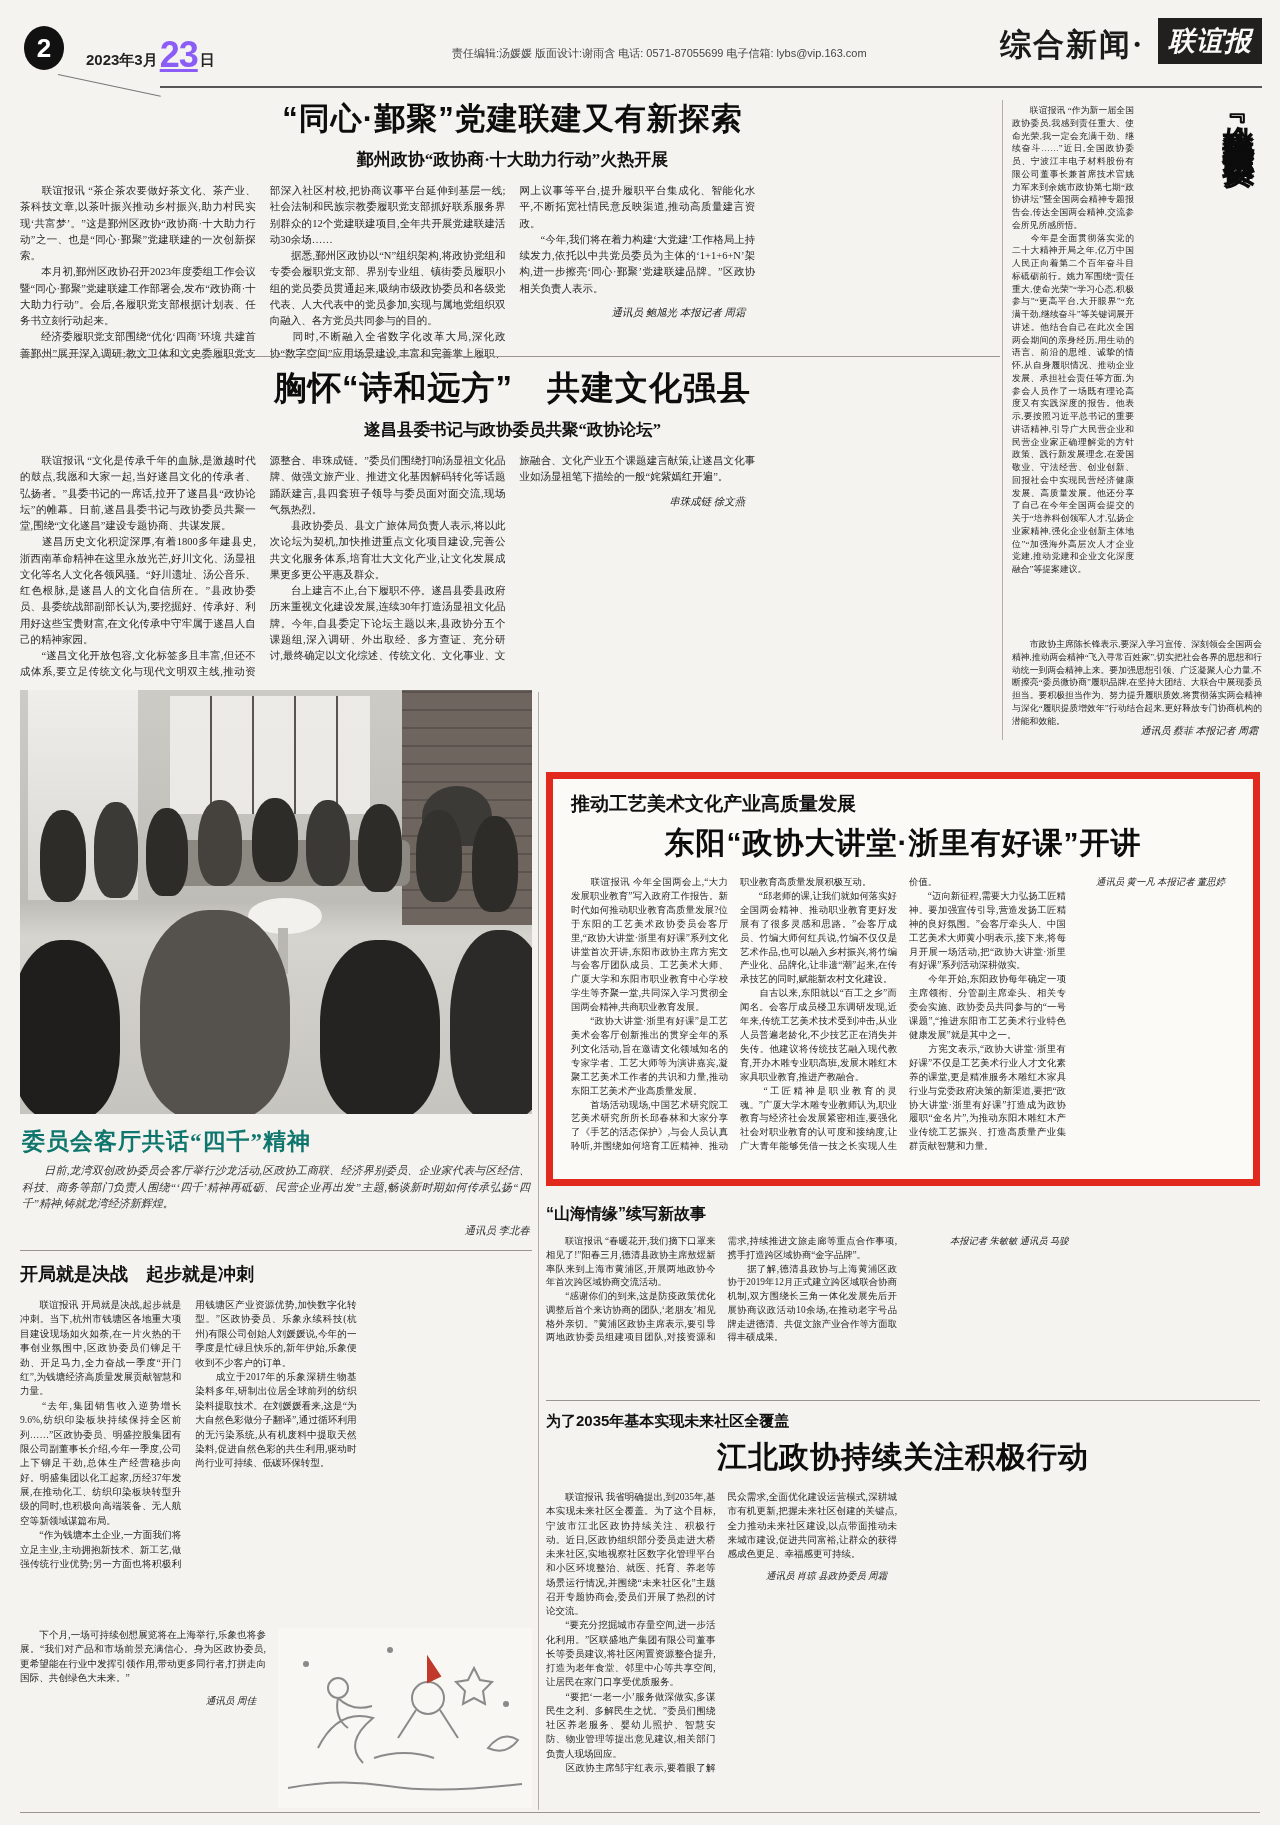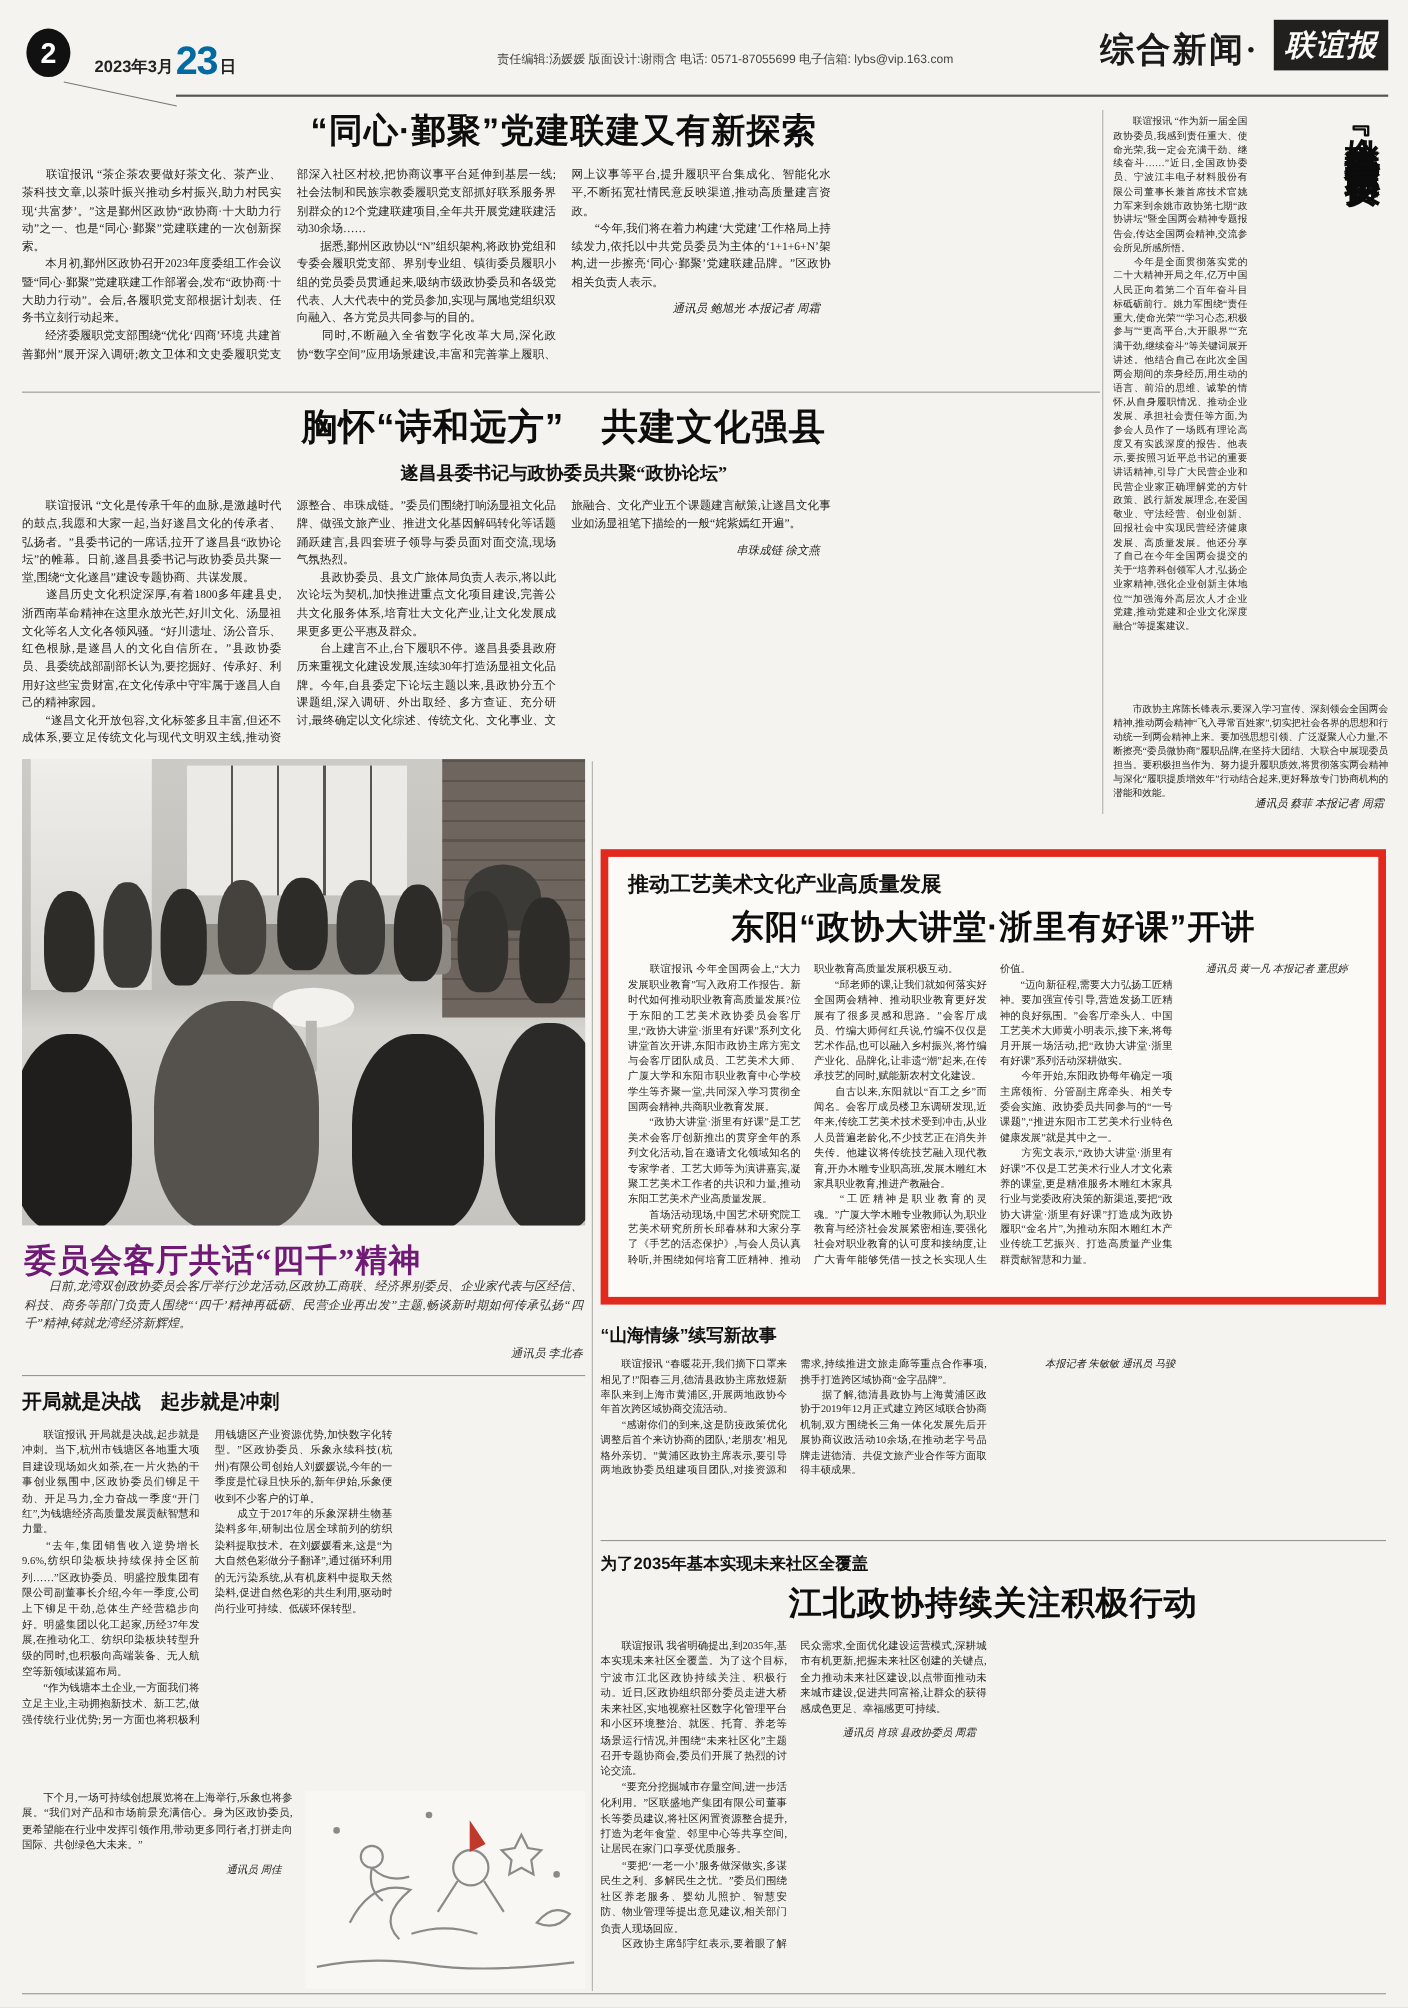--- a/index.html
+++ b/index.html
@@ -7,21 +7,21 @@
         font-family:"Liberation Serif",serif;color:#222;overflow:hidden;}
   .abs{position:absolute;}
   .rule-h{position:absolute;background:#9a968f;height:1px;}
   .rule-v{position:absolute;background:#b3afa8;width:1px;}
   
   .badge{position:absolute;left:24px;top:26px;width:40px;height:44px;background:#111;
          border-radius:50%;color:#fff;font-family:"Liberation Sans",sans-serif;
          font-weight:bold;font-size:26px;display:flex;align-items:center;justify-content:center;}
   .date{position:absolute;left:86px;top:40px;font-family:"Liberation Sans",sans-serif;
         font-weight:bold;font-size:15px;color:#222;display:flex;align-items:flex-end;gap:2px;}
-  .date .big{font-size:36px;line-height:30px;color:#0369a1;letter-spacing:-1px;}
+  .date .big{font-size:36px;line-height:30px;color:#8b5cf6;letter-spacing:-1px;text-decoration:underline;}
   .editor{position:absolute;left:452px;top:46px;width:620px;font-size:11px;color:#444;
           font-family:"Liberation Sans",sans-serif;}
   .section-label{position:absolute;left:1000px;top:24px;font-size:31px;font-weight:900;
           font-family:"Liberation Serif",serif;letter-spacing:2px;color:#1a1a1a;}
   .masthead{position:absolute;left:1158px;top:18px;width:104px;height:46px;background:#21201f;
           color:#fbfaf7;display:flex;align-items:center;justify-content:center;border-radius:0;
           font-size:27px;font-weight:bold;font-style:italic;letter-spacing:1px;}
   .diag{position:absolute;left:58px;top:74px;width:105px;height:1px;background:#777;
         transform:rotate(12deg);transform-origin:left center;}
   
@@ -38,22 +38,22 @@
   
   .vert-head{writing-mode:vertical-rl;text-orientation:upright;font-family:"Liberation Sans",sans-serif;
           font-weight:900;font-size:32px;letter-spacing:2px;color:#0c0c0c;line-height:1.1;}
   
   .red-frame{position:absolute;left:546px;top:772px;width:714px;height:414px;
           border:7px solid #e2291d;background:#fbfaf7;box-sizing:border-box;padding:12px 18px;}
   
   .photo{position:absolute;left:20px;top:690px;width:512px;height:424px;overflow:hidden;
          background:linear-gradient(180deg,#cdcbc6 0%,#bebcb7 50%,#d6d4cf 58%,#c6c4bf 100%);}
   .fig{position:absolute;background:#2e2c29;border-radius:46% 46% 38% 38%;}
-  .caption-title{position:absolute;left:22px;top:1126px;font-size:29px;font-weight:900;
-         font-family:"Liberation Serif",serif;color:#701a75;letter-spacing:1px;}
+  .caption-title{position:absolute;left:22px;top:1126px;font-size:23px;font-weight:900;
+         font-family:"Liberation Serif",serif;color:#0f766e;letter-spacing:1px;}
   .caption-text{position:absolute;left:22px;top:1162px;width:508px;font-size:11px;font-style:italic;
          line-height:1.5;text-align:justify;white-space:pre-wrap;color:#333;}
   .caption-byline{position:absolute;left:22px;top:1224px;width:508px;text-align:right;
          font-size:10.5px;font-style:italic;color:#333;}
   .cartoon{position:absolute;left:278px;top:1628px;width:254px;height:180px;background:#f8f7f4;}
 </style>
 </head>
 <body>
 
 <div class="page">
@@ -67,20 +67,21 @@
     <span>日</span>
   </div>
   <div class="editor">责任编辑:汤媛媛 版面设计:谢雨含 电话: 0571-87055699 电子信箱: lybs@vip.163.com</div>
   <div class="section-label">综合新闻·</div>
   <div class="masthead">联谊报</div>
   <div class="diag"></div>
   <div class="rule-h" style="left:160px;top:86px;width:1102px;background:#555;height:2px;"></div>
 
   <div class="abs" style="left:20px;top:98px;width:985px;">
     <div class="headline" style="font-size:31px;">“同心·鄞聚”党建联建又有新探索</div>
+    <div class="subhead" style="font-size:17px;margin-top:8px;">鄞州政协“政协商·十大助力行动”火热开展</div>
     <div class="bt cols4" style="margin-top:12px;height:180px;"><span>　　联谊报讯 “茶企茶农要做好茶文化、茶产业、茶科技文章,以茶叶振兴推动乡村振兴,助力村民实现‘共富梦’。”这是鄞州区政协“政协商·十大助力行动”之一、也是“同心·鄞聚”党建联建的一次创新探索。
 　　本月初,鄞州区政协召开2023年度委组工作会议暨“同心·鄞聚”党建联建工作部署会,发布“政协商·十大助力行动”。会后,各履职党支部根据计划表、任务书立刻行动起来。
 　　经济委履职党支部围绕“优化‘四商’环境 共建首善鄞州”展开深入调研;教文卫体和文史委履职党支部深入社区村校,把协商议事平台延伸到基层一线;社会法制和民族宗教委履职党支部抓好联系服务界别群众的12个党建联建项目,全年共开展党建联建活动30余场……
 　　据悉,鄞州区政协以“N”组织架构,将政协党组和专委会履职党支部、界别专业组、镇街委员履职小组的党员委员贯通起来,吸纳市级政协委员和各级党代表、人大代表中的党员参加,实现与属地党组织双向融入、各方党员共同参与的目的。
 　　同时,不断融入全省数字化改革大局,深化政协“数字空间”应用场景建设,丰富和完善掌上履职、网上议事等平台,提升履职平台集成化、智能化水平,不断拓宽社情民意反映渠道,推动高质量建言资政。
 　　“今年,我们将在着力构建‘大党建’工作格局上持续发力,依托以中共党员委员为主体的‘1+1+6+N’架构,进一步擦亮‘同心·鄞聚’党建联建品牌。”区政协相关负责人表示。</span><span class="byline">通讯员 鲍旭光 本报记者 周霜</span></div>
   </div>
   <div class="rule-h" style="left:20px;top:356px;width:980px;"></div>
 
   <div class="abs" style="left:20px;top:366px;width:985px;">

